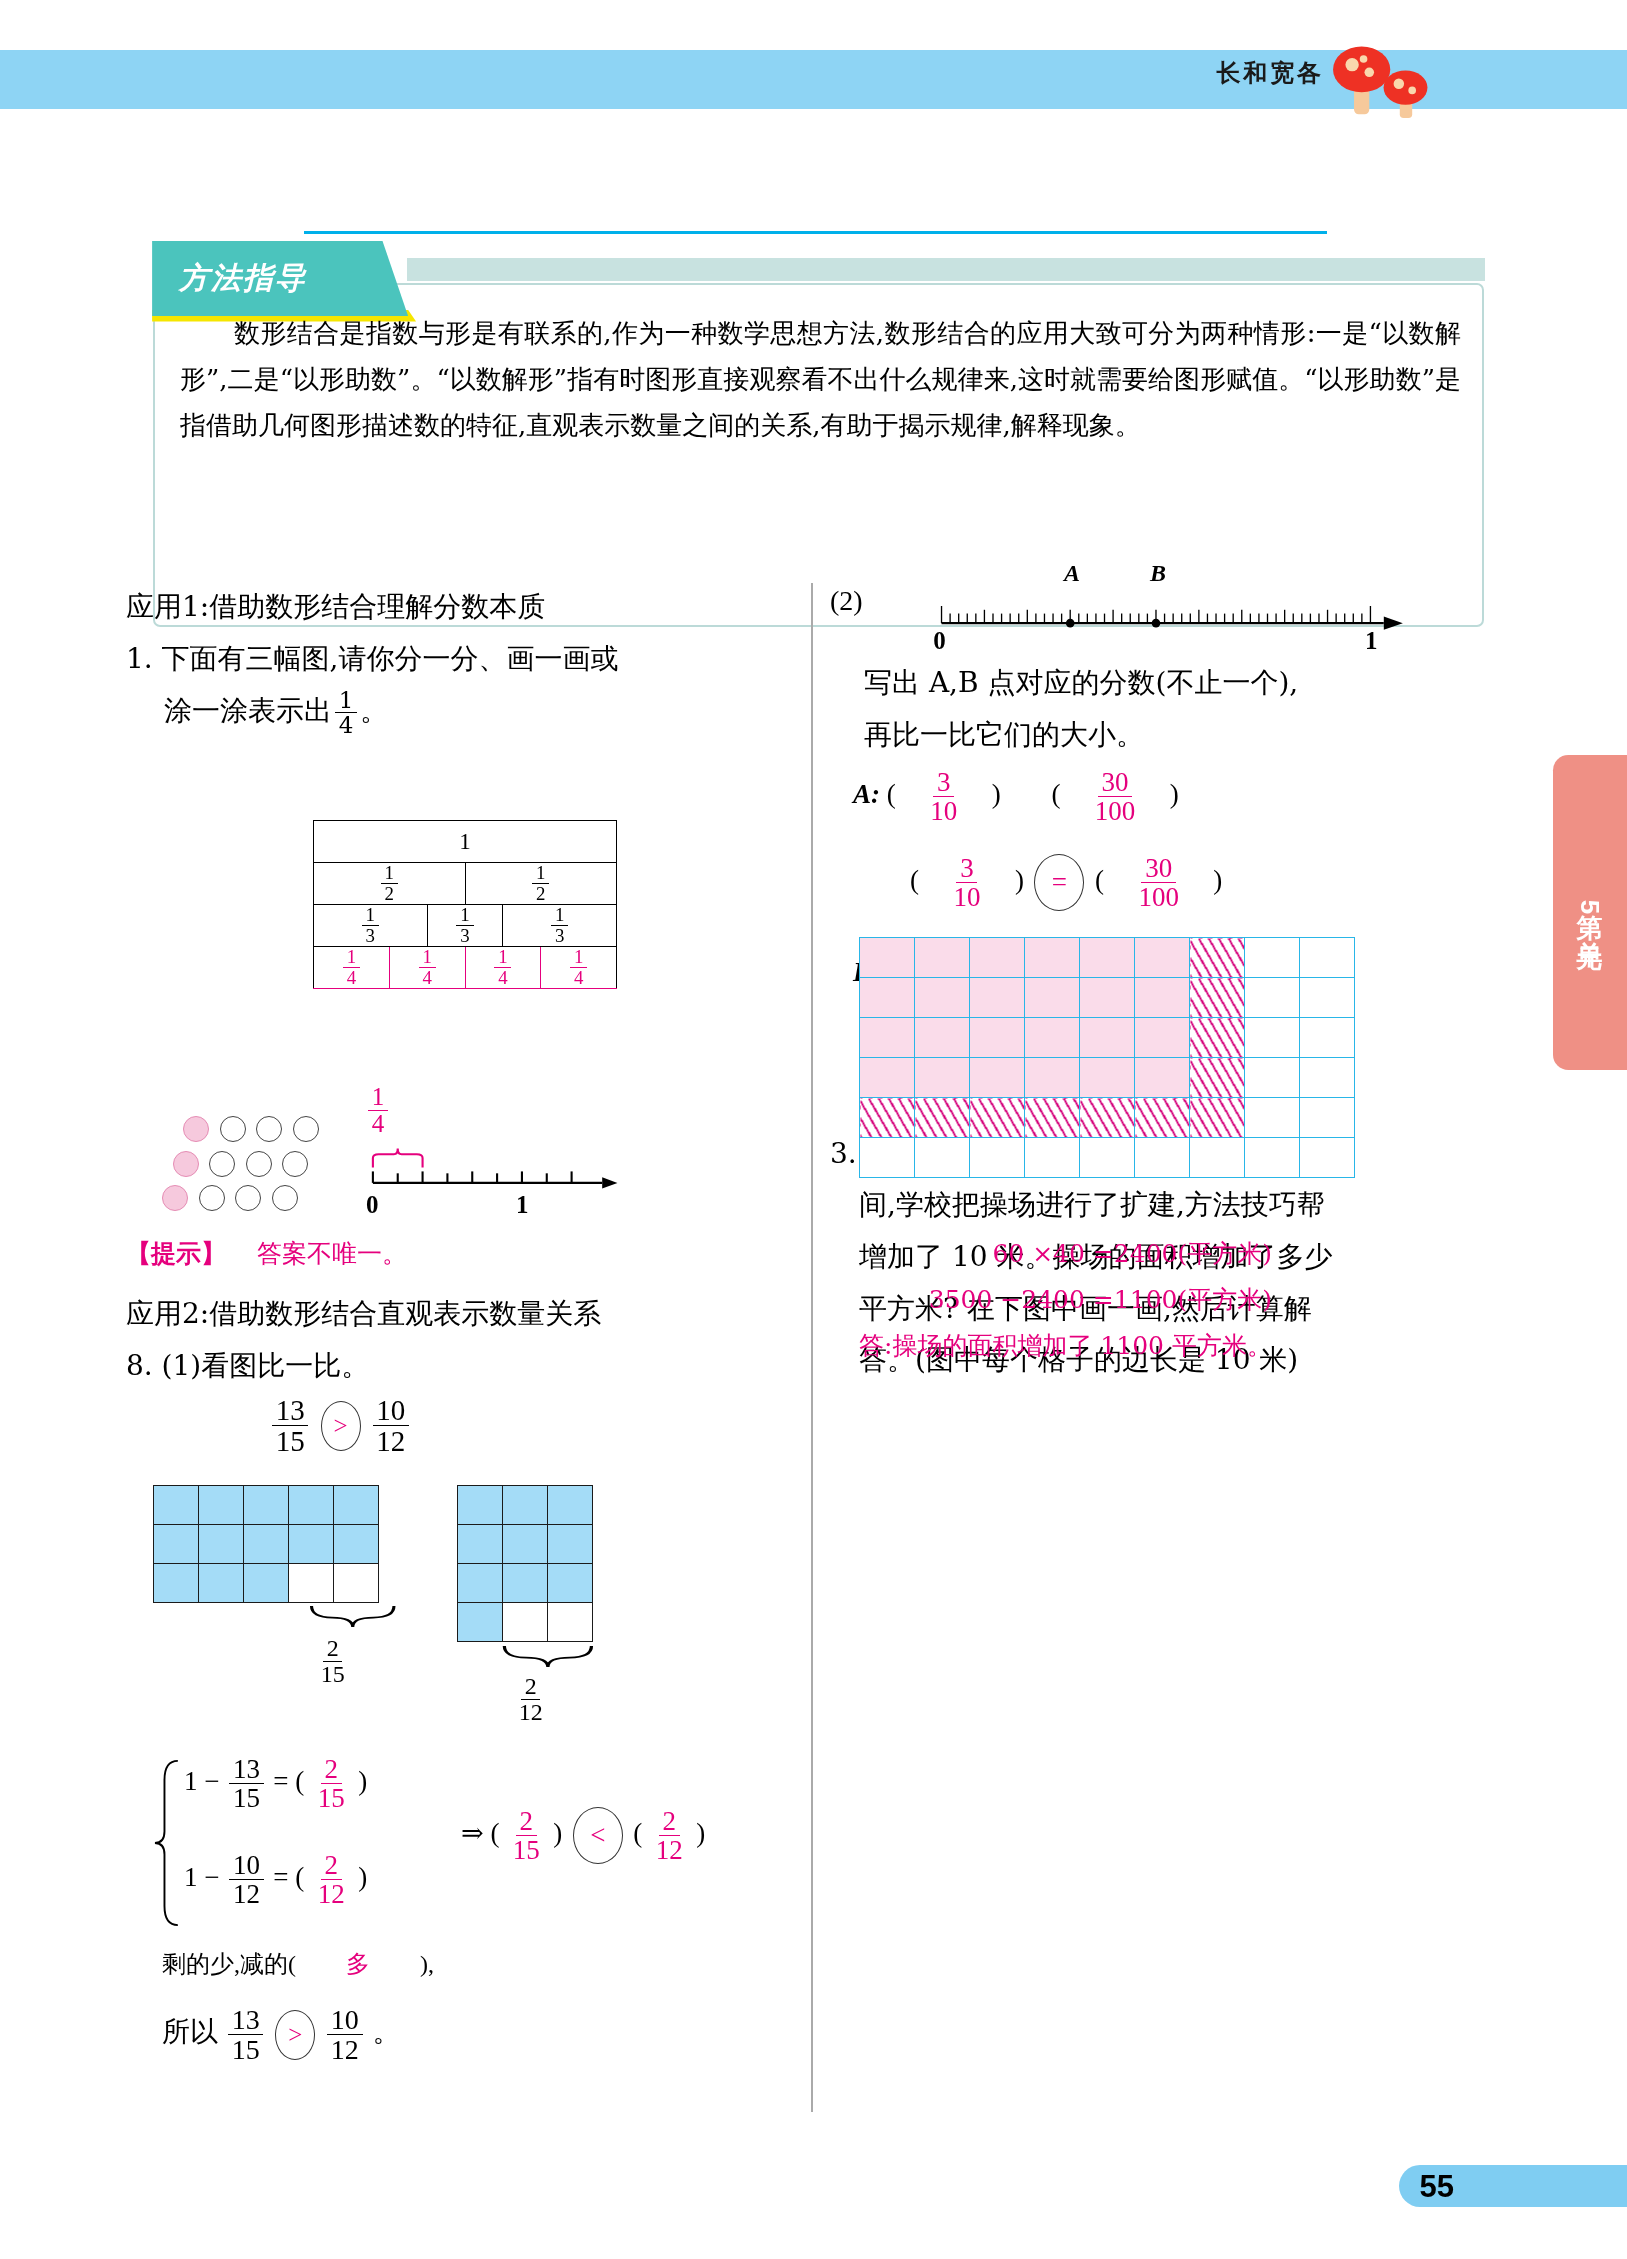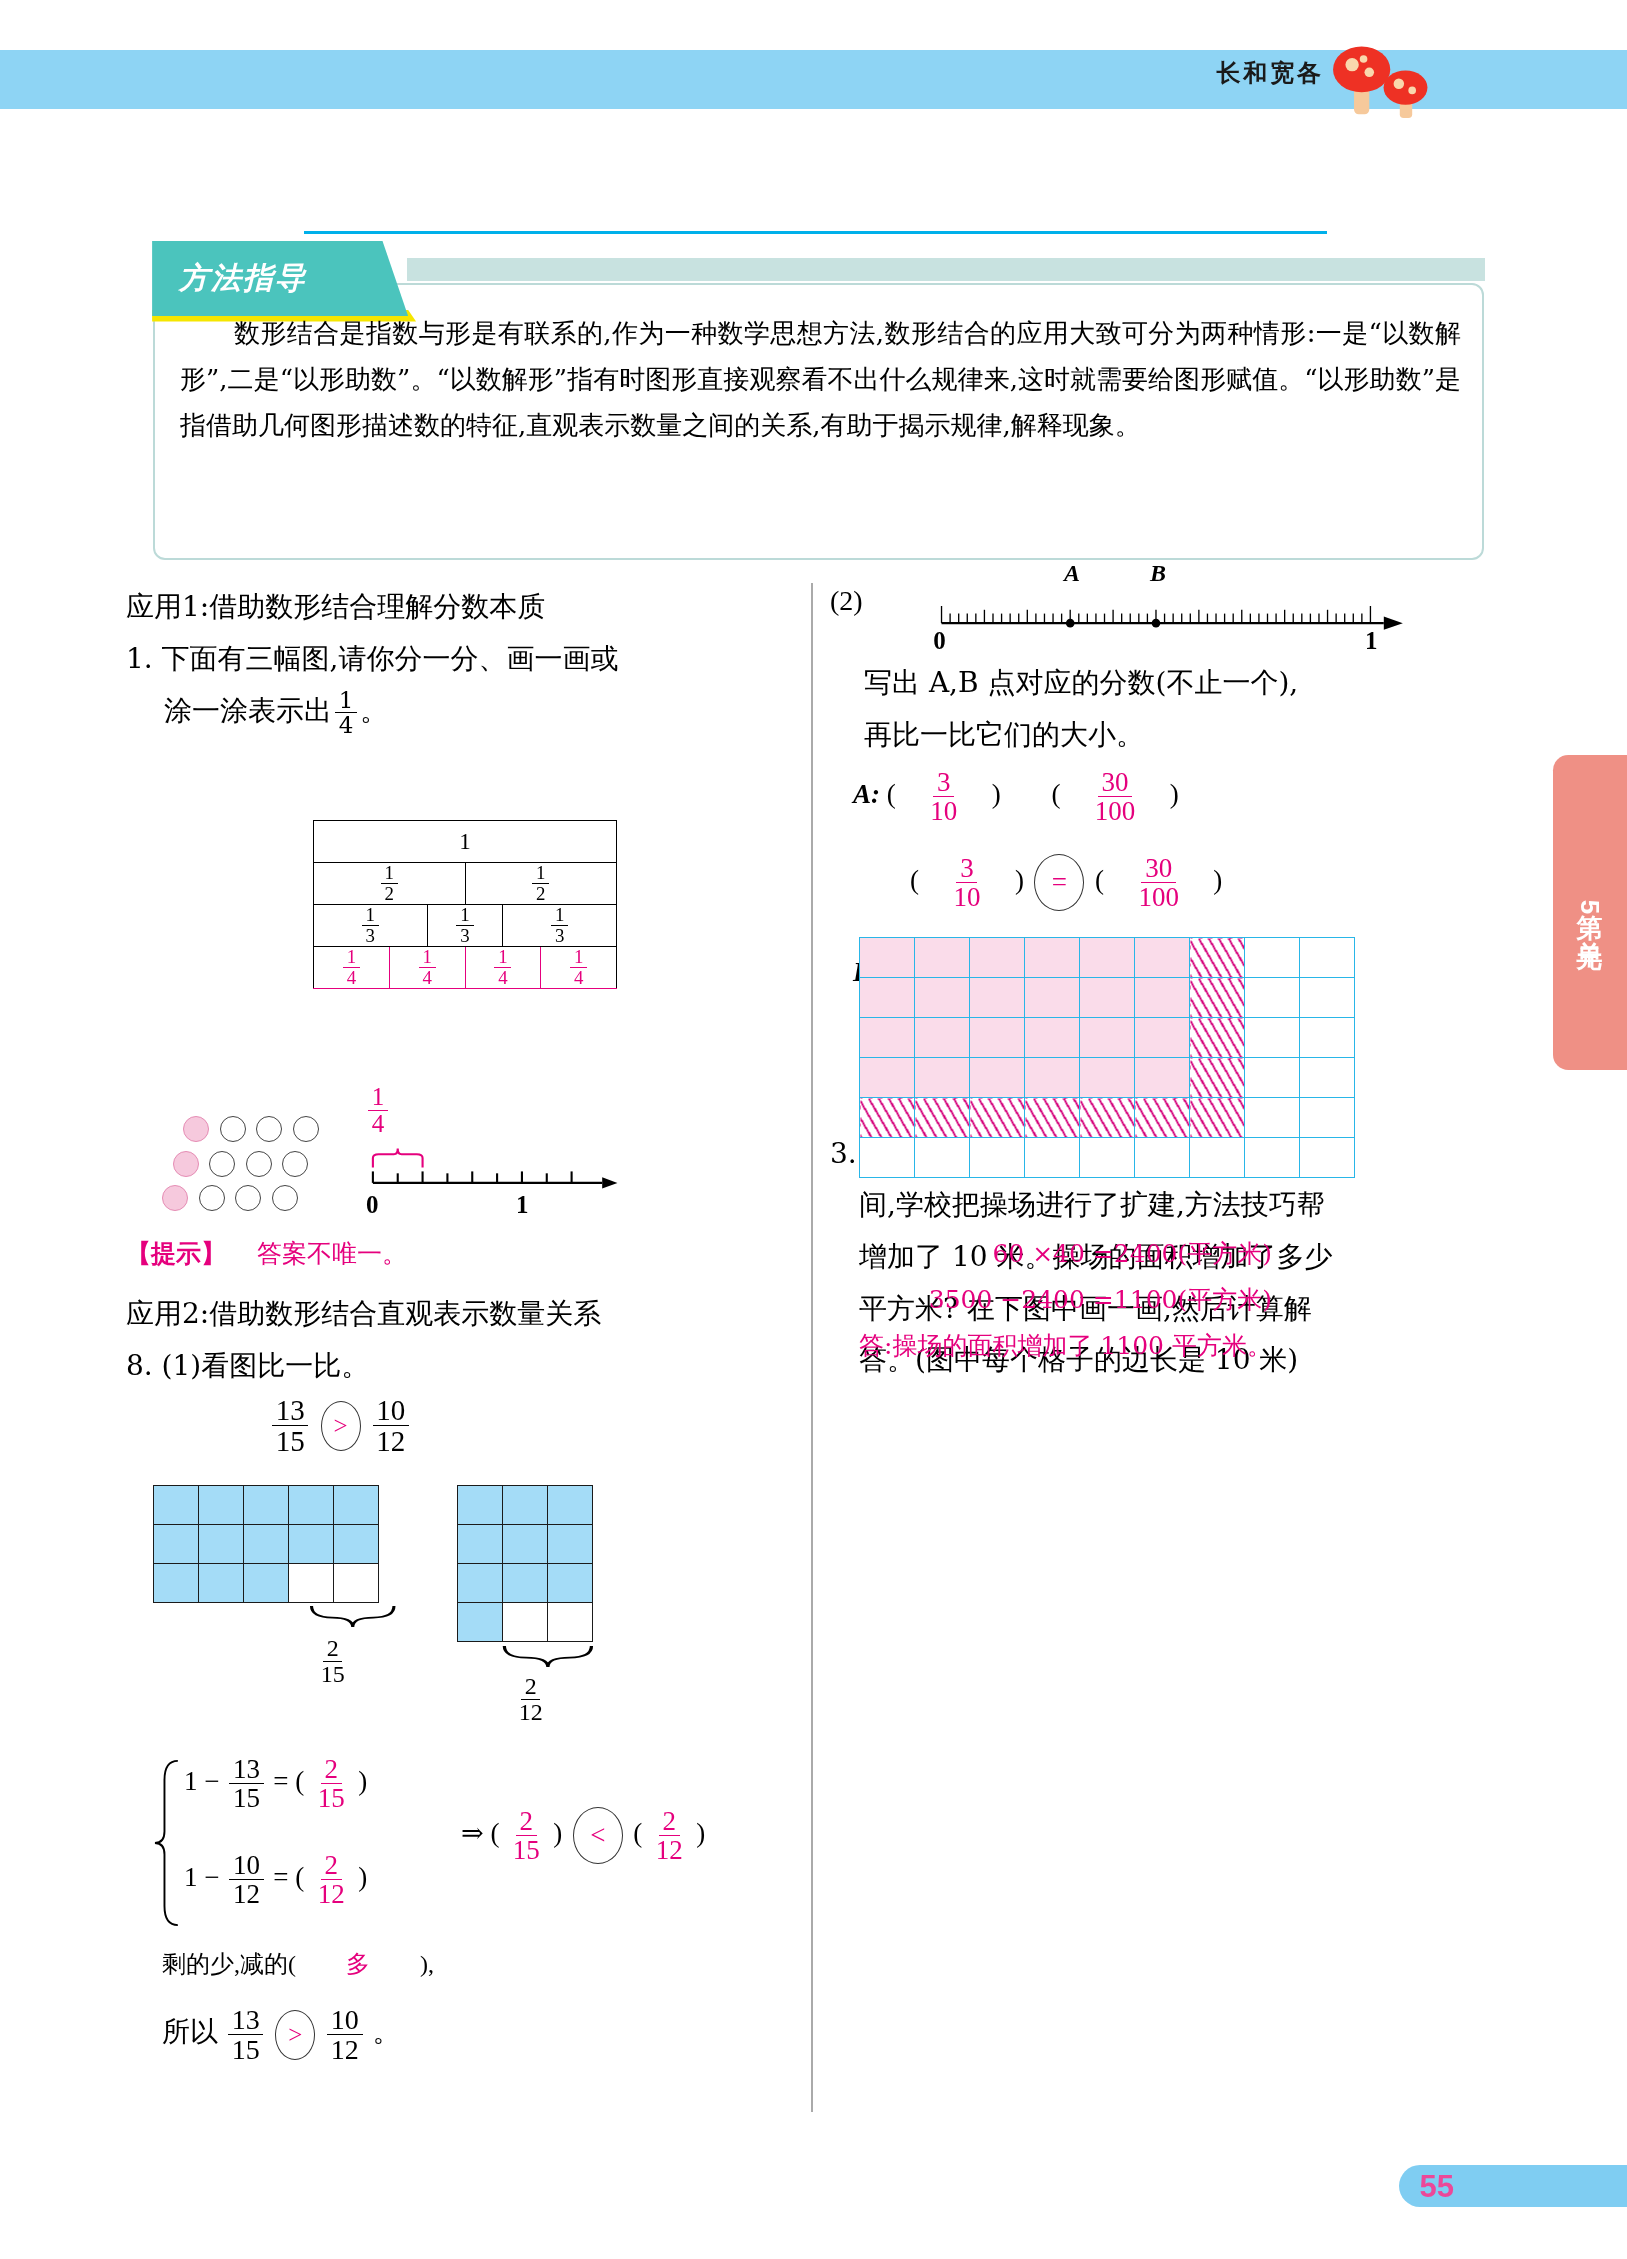--- a/index.html
+++ b/index.html
@@ -46,24 +46,24 @@
   }
   .title-banner span {
     color: #ffffff; font-size: 32.5px; font-weight: 700;
     letter-spacing: 1.9px;
     font-family: "DejaVu Serif", "Liberation Serif", serif;
   }
 
   
   .guide-box {
     position: absolute; left: 153px; top: 283px;
-    width: 1331px; height: 277px;
+    width: 1331px; height: 344px;
     background: #ffffff;
     border: 2.9px solid #bcdad8;
-    border-radius: 12px;
+    border-radius: 7px;
   }
   .guide-tab {
     position: absolute; left: -2.9px; top: -44px;
     width: 256px; height: 75px;
     background: #4bc4bd;
     clip-path: polygon(0% 0%, 90% 0%, 100% 100%, 0% 100%);
     display: flex; align-items: center; justify-content: flex-start;
   }
   .guide-tab span {
     color: #ffffff; font-size: 30px; font-weight: 700; padding-left: 27px;
@@ -174,21 +174,21 @@
   }
 
   
   .footer-bar {
     position: absolute; right: 0; bottom: 53px;
     width: 229px; height: 42px; background: #7fcdf2;
     border-radius: 21px 0 0 21px;
   }
   .footer-num {
     position: absolute; right: 174px; bottom: 55px;
-    font-size: 31px; font-weight: 700; color: #ec4899;
+    font-size: 31px; font-weight: 700; color: #000000;
     font-family: "Liberation Sans", sans-serif;
   }
 
   .op-circle {
     display: inline-flex; align-items: center; justify-content: center;
     width: 40px; height: 50px; border: 1.5px solid #333; border-radius: 50%;
     color: #e5007d; font-size: 25px; vertical-align: middle; margin: 0 1.9px;
   }
   .op-circle-lg {
     display: inline-flex; align-items: center; justify-content: center;

